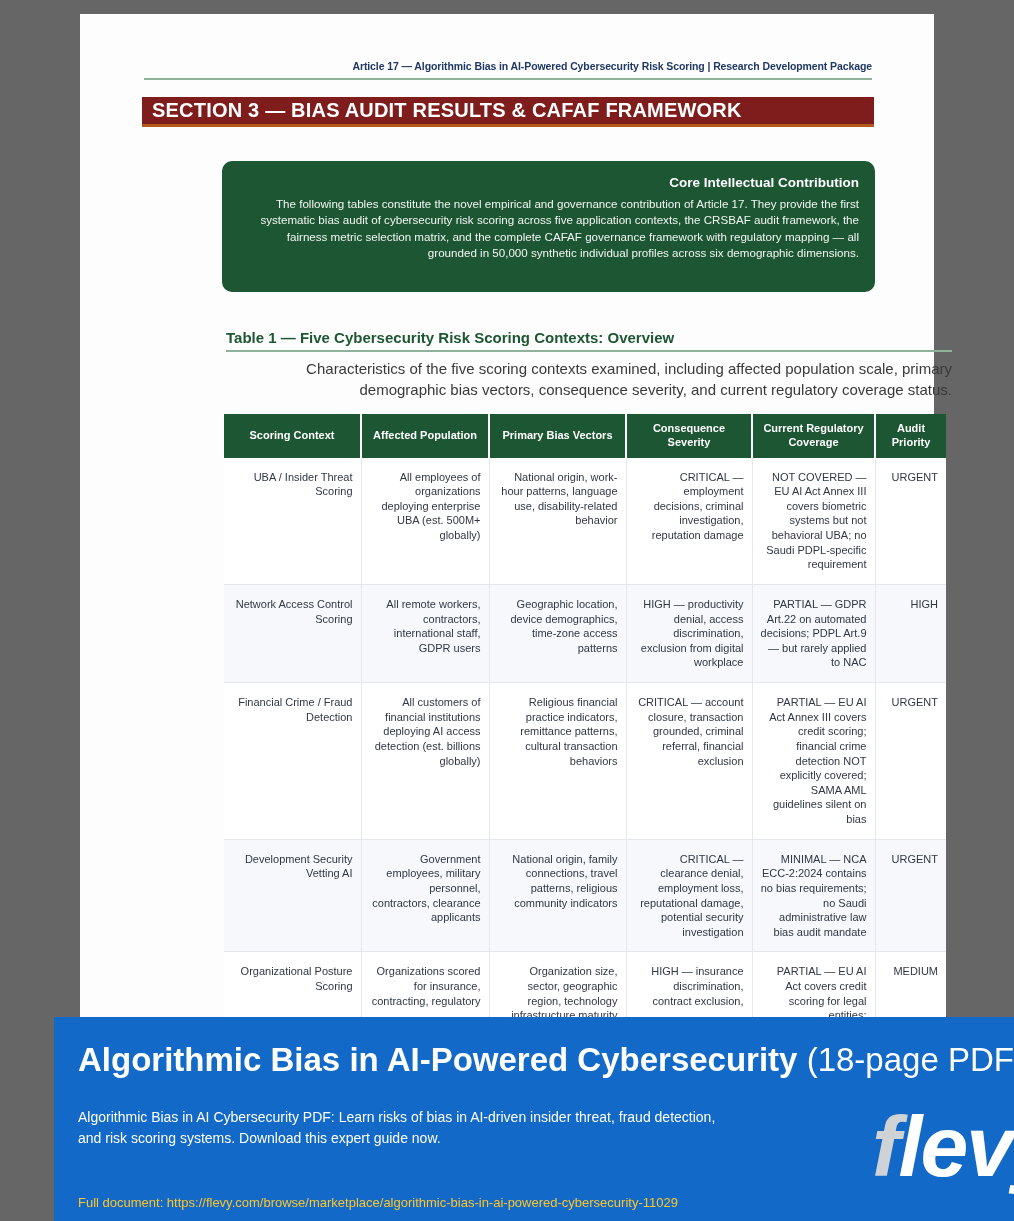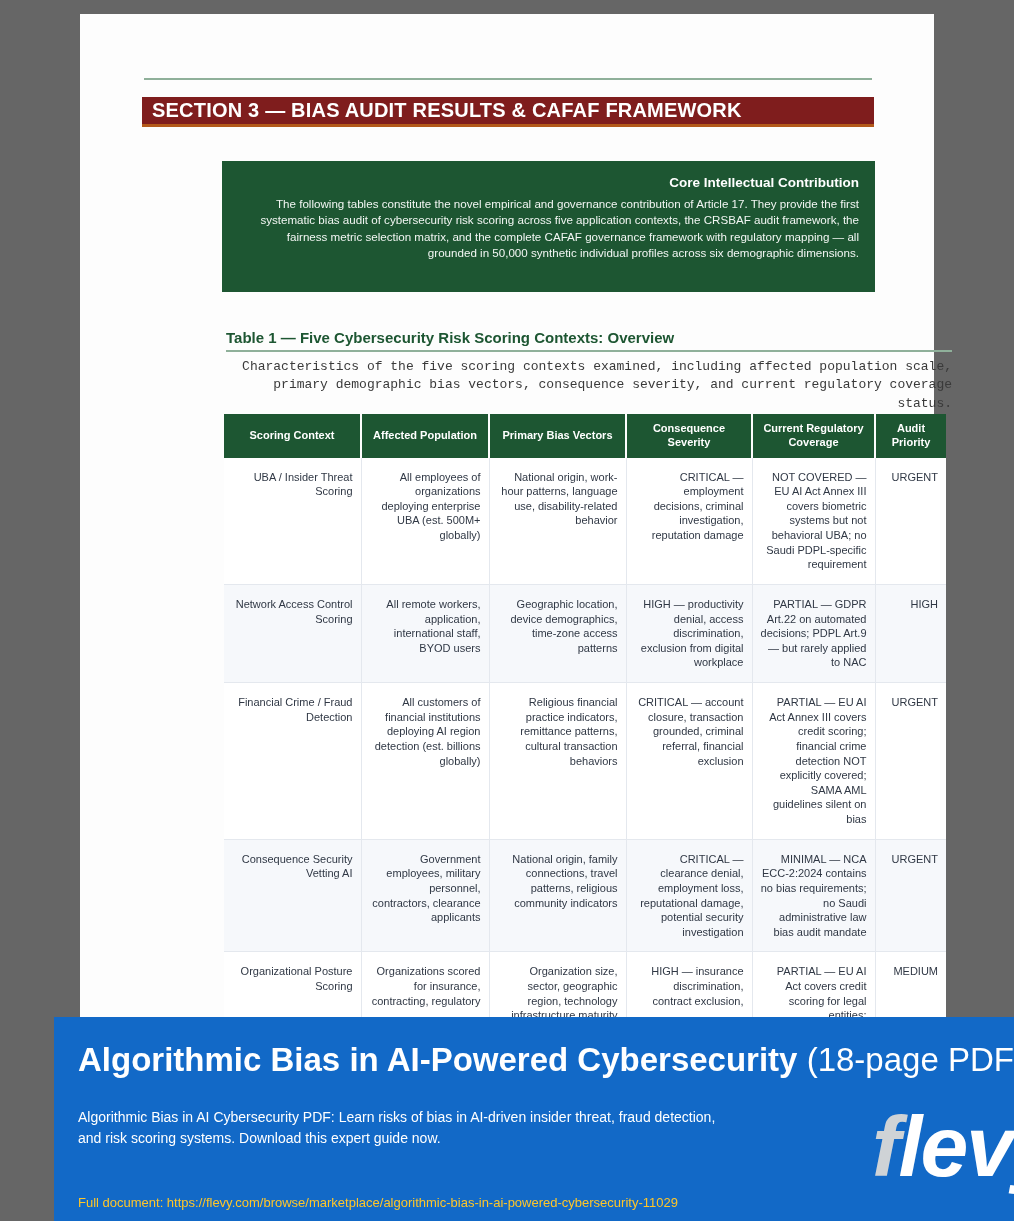--- a/index.html
+++ b/index.html
@@ -58,20 +58,21 @@
   }
 
   
   .callout {
     position: absolute;
     left: 142px; top: 147px;
     width: 653px; height: 131px;
     background: #1d5632;
     padding: 14px 16px 12px 16px;
     text-align: right;
+    border-radius: 10px;
   }
   .callout-title {
     color: #ffffff;
     font-size: 13.5px;
     font-weight: bold;
     margin-bottom: 6px;
   }
   .callout-body {
     color: #f2f6f3;
     font-size: 11.6px;
@@ -92,23 +93,22 @@
     left: 146px; top: 336px;
     width: 726px; height: 2px;
     background: #8fb09a;
   }
   .table-desc {
     position: absolute;
     left: 146px; top: 344px;
     width: 726px;
     text-align: right;
     color: #3a3a3a;
-    font-size: 13px;
+    font-size: 15px;
     line-height: 1.42;
-    font-family: Liberation Mono, monospace;
   }
 
   
   .data-table {
     position: absolute;
     left: 144px; top: 400px;
     width: 722px;
     border-collapse: collapse;
     table-layout: fixed;
   }
@@ -186,20 +186,21 @@
     letter-spacing: -2px;
     line-height: 1;
   }
   .flevy-logo .f-mark { color: #cfd3d6; }
 </style>
 </head>
 <body>
 
 <div class="page">
 
+  <div class="doc-header">Article 17 — Algorithmic Bias in AI-Powered Cybersecurity Risk Scoring | Research Development Package</div>
   <div class="doc-header-rule"></div>
 
   <div class="section-band">
     <div class="section-band-title">SECTION 3 — BIAS AUDIT RESULTS &amp; CAFAF FRAMEWORK</div>
   </div>
 
   <div class="callout">
     <div class="callout-title">Core Intellectual Contribution</div>
     <div class="callout-body">The following tables constitute the novel empirical and governance contribution of Article 17. They provide the first systematic bias audit of cybersecurity risk scoring across five application contexts, the CRSBAF audit framework, the fairness metric selection matrix, and the complete CAFAF governance framework with regulatory mapping — all grounded in 50,000 synthetic individual profiles across six demographic dimensions.</div>
   </div>
@@ -231,36 +232,36 @@
       <tr class="odd">
         <td>UBA / Insider Threat Scoring</td>
         <td>All employees of organizations deploying enterprise UBA (est. 500M+ globally)</td>
         <td>National origin, work-hour patterns, language use, disability-related behavior</td>
         <td>CRITICAL — employment decisions, criminal investigation, reputation damage</td>
         <td>NOT COVERED — EU AI Act Annex III covers biometric systems but not behavioral UBA; no Saudi PDPL-specific requirement</td>
         <td>URGENT</td>
       </tr>
       <tr class="even">
         <td>Network Access Control Scoring</td>
-        <td>All remote workers, application, international staff, BYOD users</td>
+        <td>All remote workers, contractors, international staff, GDPR users</td>
         <td>Geographic location, device demographics, time-zone access patterns</td>
         <td>HIGH — productivity denial, access discrimination, exclusion from digital workplace</td>
         <td>PARTIAL — GDPR Art.22 on automated decisions; PDPL Art.9 — but rarely applied to NAC</td>
         <td>HIGH</td>
       </tr>
       <tr class="odd">
         <td>Financial Crime / Fraud Detection</td>
-        <td>All customers of financial institutions deploying AI region detection (est. billions globally)</td>
+        <td>All customers of financial institutions deploying AI access detection (est. billions globally)</td>
         <td>Religious financial practice indicators, remittance patterns, cultural transaction behaviors</td>
         <td>CRITICAL — account closure, transaction grounded, criminal referral, financial exclusion</td>
         <td>PARTIAL — EU AI Act Annex III covers credit scoring; financial crime detection NOT explicitly covered; SAMA AML guidelines silent on bias</td>
         <td>URGENT</td>
       </tr>
       <tr class="even">
-        <td>Consequence Security Vetting AI</td>
+        <td>Development Security Vetting AI</td>
         <td>Government employees, military personnel, contractors, clearance applicants</td>
         <td>National origin, family connections, travel patterns, religious community indicators</td>
         <td>CRITICAL — clearance denial, employment loss, reputational damage, potential security investigation</td>
         <td>MINIMAL — NCA ECC-2:2024 contains no bias requirements; no Saudi administrative law bias audit mandate</td>
         <td>URGENT</td>
       </tr>
       <tr class="odd">
         <td>Organizational Posture Scoring</td>
         <td>Organizations scored for insurance, contracting, regulatory</td>
         <td>Organization size, sector, geographic region, technology infrastructure maturity</td>

